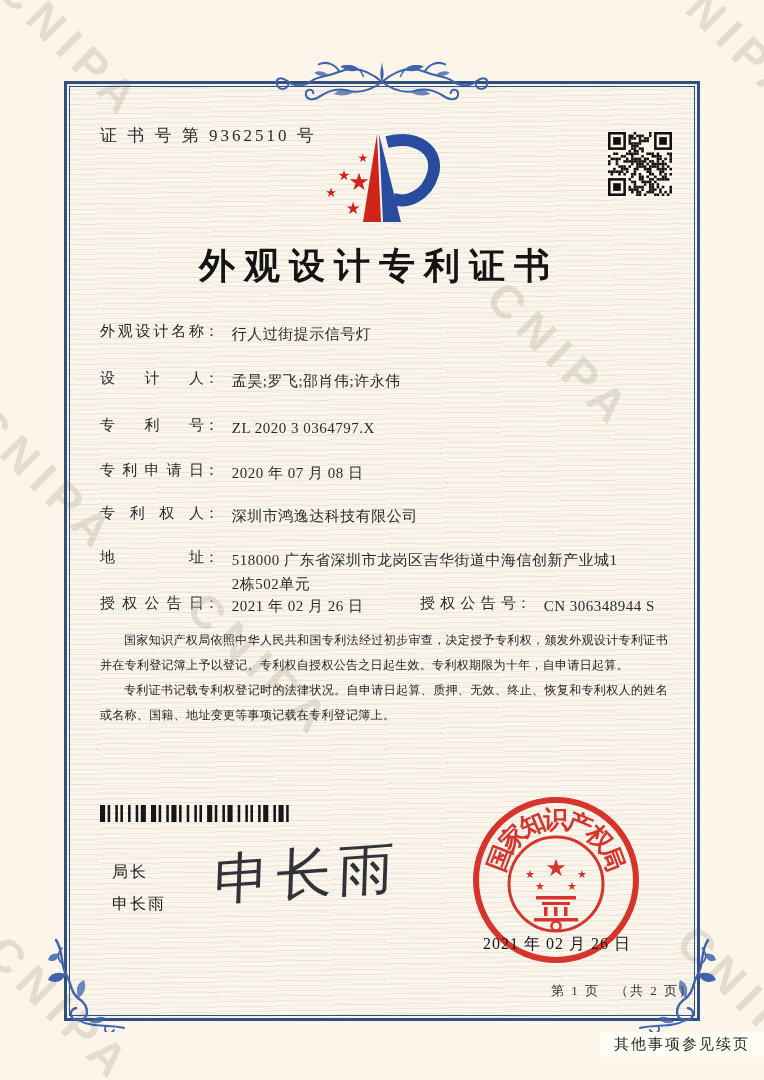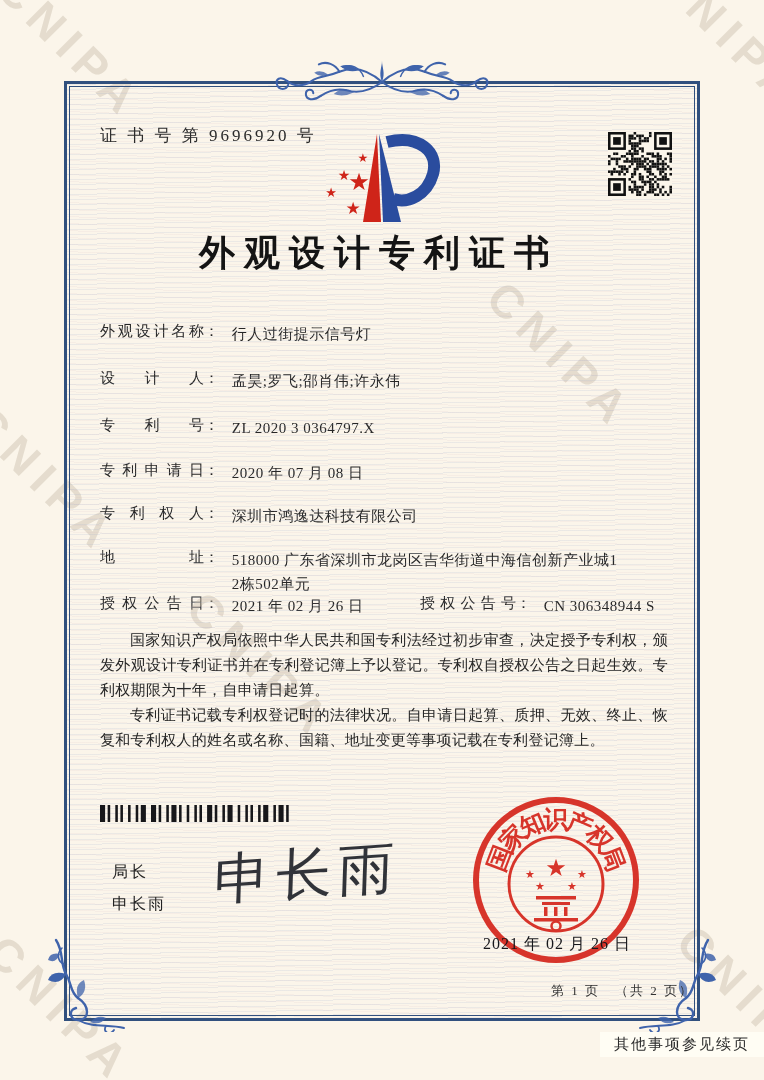--- a/index.html
+++ b/index.html
@@ -21,29 +21,29 @@
     background:
       repeating-linear-gradient(179deg, rgba(150,168,205,0.16) 0 1px, rgba(0,0,0,0) 1px 5px),
       repeating-linear-gradient(182deg, rgba(203,168,182,0.10) 0 1px, rgba(0,0,0,0) 1px 7px);
   }
   .cert-frame-inner{position:absolute; inset:2px; border:1px solid #31507e;}
   .ornament{position:absolute; z-index:4;}
   .content{position:absolute; z-index:5;}
   .cert-no{left:100px; top:124px; font-size:17px; letter-spacing:3px; color:#2b2b2b;}
   .logo{left:313px; top:126px;}
   .qr{left:608px; top:132px;}
-  .title{left:64px; top:229px; width:630px; text-align:center;
+  .title{left:64px; top:242px; width:630px; text-align:center;
     font-size:36px; font-weight:bold; letter-spacing:9px; color:#141414;}
   .frow{position:absolute; left:100px; width:568px; font-size:15px; color:#262626;}
   .flabel{display:inline-flex; width:104px; justify-content:space-between; vertical-align:top;}
   .fcolon{vertical-align:top;}
   .fvalue{display:inline-block; margin-left:9px; max-width:448px; vertical-align:top;
     white-space:pre-line; letter-spacing:0.5px; line-height:24px;}
   .fpair2{position:absolute; left:320px; top:0;}
-  .paras{left:100px; top:628px; width:568px; font-size:15px; line-height:25px;
+  .paras{left:100px; top:628px; width:568px; font-size:12px; line-height:25px;
     text-align:justify; color:#262626; letter-spacing:0.3px;}
   .paras p{margin:0; text-indent:2em;}
   .barcode{left:100px; top:805px;}
   .director-title{left:112px; top:862px; font-size:16px; letter-spacing:2px;}
   .director-name{left:112px; top:894px; font-size:16px; letter-spacing:2px;}
   .signature{left:214px; top:836px; width:210px; font-size:56px; color:#1c1f26;
     transform:rotate(-4deg) skewX(-6deg); letter-spacing:6px; opacity:.9; white-space:nowrap;}
   .seal{left:470px; top:794px; z-index:6;}
   .seal-date{left:462px; top:934px; width:190px; text-align:center; z-index:7;
     font-size:16px; color:#17171b; letter-spacing:1px; white-space:nowrap;}
@@ -127,21 +127,21 @@
       <path d="M36,10 C30,16 32,24 38,26" stroke-width="1.6"></path>
     </g>
     <g fill="#3f63ab">
       <path d="M40,36 q-14,-4 -18,6 q12,6 18,-6 Z"></path>
       <path d="M34,16 q-10,-2 -12,6 q8,4 12,-6 Z" opacity="0.85"></path>
       <path d="M52,60 q-4,-14 6,-18 q4,12 -6,18 Z" opacity="0.75"></path>
       <path d="M64,84 q8,-8 16,-4 q-6,8 -16,4 Z" opacity="0.8"></path>
     </g>
   </svg>
 
-  <div class="content cert-no" style="position:absolute;">证 书 号 第 9696920 号</div>
+  <div class="content cert-no" style="position:absolute;">证 书 号 第 9362510 号</div>
 
   <svg class="content logo" style="position:absolute;" width="156" height="104" viewBox="0 0 156 104">
     <polygon points="64,8 50,96 68,96" fill="#cf2419"></polygon>
     <polygon points="66,8 70,96 88,96" fill="#2a4c9e"></polygon>
     <path d="M74,16 C106,8 126,26 120,48 C114,69 95,78 80,73" stroke="#2a4c9e" stroke-width="12" fill="none"></path>
     <g fill="#cf2419" font-family="'DejaVu Sans',sans-serif" text-anchor="middle">
       <text x="50" y="36" font-size="12">★</text>
       <text x="31" y="54" font-size="14">★</text>
       <text x="46" y="64" font-size="24">★</text>
       <text x="18" y="71" font-size="13">★</text>

